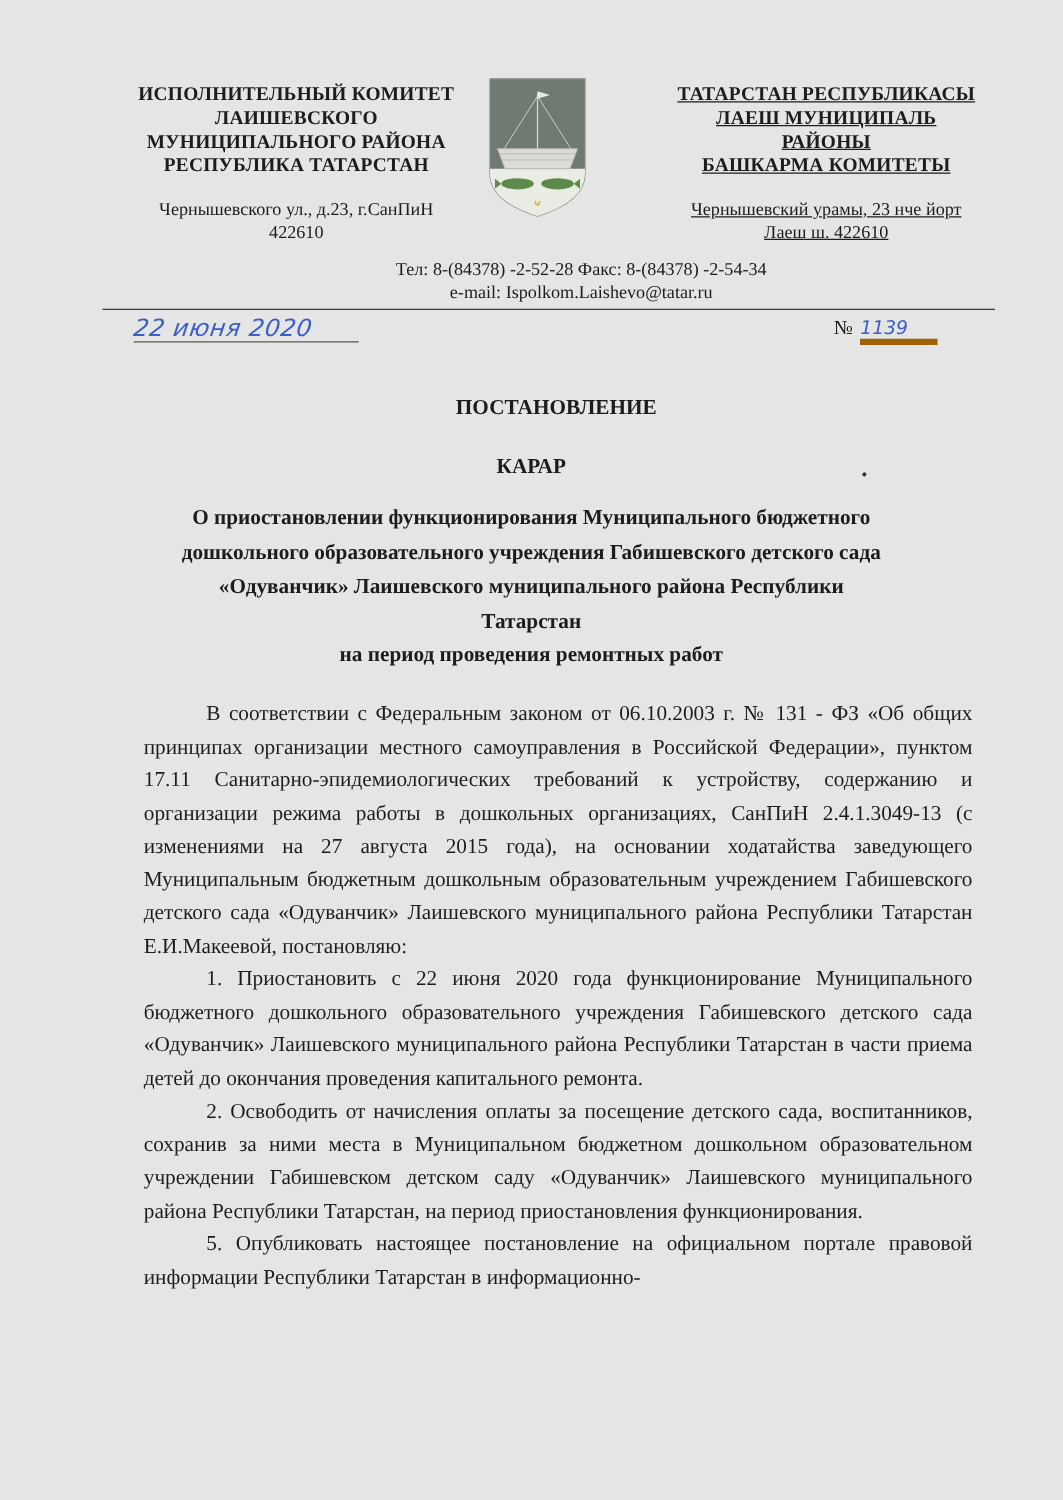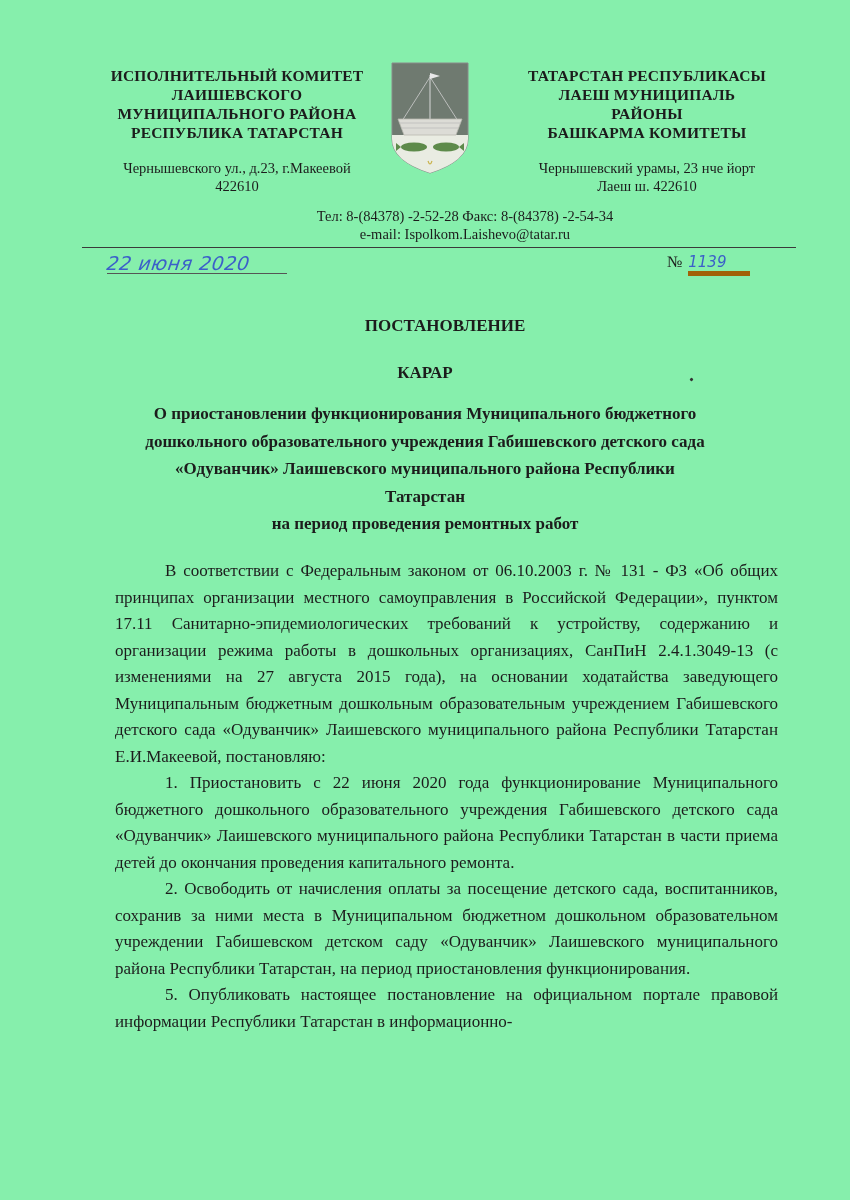--- a/index.html
+++ b/index.html
@@ -1,22 +1,22 @@
 <!DOCTYPE html>
 <html><head>
 <meta charset="utf-8">
 <style>
   html, body { margin: 0; padding: 0; background: #fdfdfd; }
   body { width: 850px; height: 1200px; position: relative; overflow: hidden;
          font-family: "Liberation Serif", "DejaVu Serif", serif; color: #1c1c1c; }
-  .page { position: absolute; left: 0; top: 0; width: 850px; height: 1200px; background: #86efac; }
+  .page { position: absolute; left: 0; top: 0; width: 850px; height: 1200px; background: #e5e5e5; }
 
   .hdr-left, .hdr-right { position: absolute; text-align: center; }
   .hdr-left { left: 92px; top: 66px; width: 290px; }
-  .hdr-right { left: 502px; top: 66px; width: 290px; }
+  .hdr-right { left: 516px; top: 66px; width: 290px; text-decoration: underline; }
   .org { font-weight: bold; font-size: 15.5px; line-height: 19px; letter-spacing: 0.2px; }
   .addr { font-size: 14.5px; line-height: 18px; margin-top: 17px; }
 
   .emblem { position: absolute; left: 390px; top: 61px; width: 80px; height: 114px; }
 
   .contacts { position: absolute; left: 0; top: 207px; width: 850px; text-align: center;
               font-size: 14.5px; line-height: 18px; padding-left: 40px; }
   .rule { position: absolute; left: 82px; top: 247px; width: 714px; height: 0;
           border-top: 1.2px solid #3a3a3a; }
 
@@ -47,21 +47,21 @@
 <div class="page">
 
   <div class="hdr-left">
     <div class="org">
       <div>ИСПОЛНИТЕЛЬНЫЙ КОМИТЕТ</div>
       <div>ЛАИШЕВСКОГО</div>
       <div>МУНИЦИПАЛЬНОГО РАЙОНА</div>
       <div>РЕСПУБЛИКА ТАТАРСТАН</div>
     </div>
     <div class="addr">
-      <div>Чернышевского ул., д.23, г.Макеевой</div>
+      <div>Чернышевского ул., д.23, г.СанПиН</div>
       <div>422610</div>
     </div>
   </div>
 
   <svg class="emblem" viewBox="0 0 80 114">
     <path d="M2 2 H78 V78 Q78 100 40 112 Q2 100 2 78 Z" fill="#6f7a70" stroke="#8a8a8a" stroke-width="1"></path>
     <path d="M2 74 H78 V78 Q78 100 40 112 Q2 100 2 78 Z" fill="#e9ece2"></path>
     <line x1="40" y1="14" x2="40" y2="60" stroke="#d8d8d8" stroke-width="1"></line>
     <path d="M40 16 L12 60 M40 16 L68 60" stroke="#cfcfcf" stroke-width="0.8" fill="none"></path>
     <path d="M40 12 l10 3 l-10 3 z" fill="#e8e8e8"></path>

